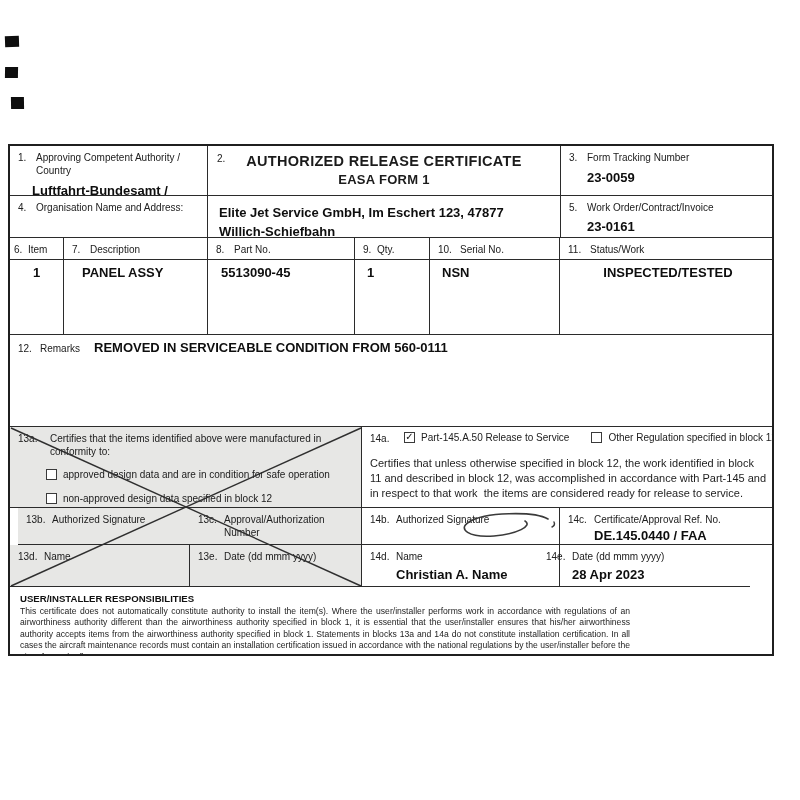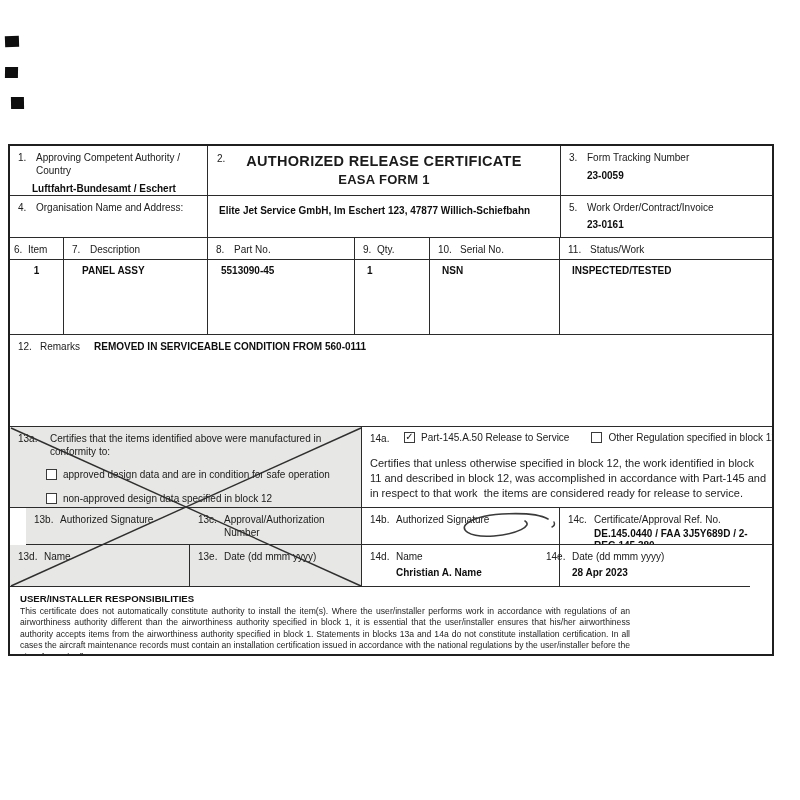--- a/index.html
+++ b/index.html
@@ -8,21 +8,21 @@
   .edge-mark{position:absolute;background:#0e0e0e;}
   .form{position:absolute;left:8px;top:144px;width:762px;height:508px;
         border:2px solid #1f1f1f;background:#ffffff;}
   .cell{position:absolute;box-sizing:border-box;border-right:1px solid #2b2b2b;
         border-bottom:1px solid #2b2b2b;padding:5px 8px;overflow:hidden;}
   .noR{border-right:none;} .noB{border-bottom:none;}
   .gray{background:#e7e7e5;}
   .lbl{display:flex;font-size:10px;line-height:1.3;color:#202020;}
   .lbl .no{flex:0 0 auto;}
   .w18{min-width:18px;} .w22{min-width:22px;} .w26{min-width:26px;} .w32{min-width:32px;}
-  .val{font-weight:700;font-size:10px;color:#0e0e0e;line-height:1.25;}
+  .val{font-weight:700;font-size:13px;color:#0e0e0e;line-height:1.25;}
   .t1{text-align:center;font-weight:700;font-size:14.5px;letter-spacing:.3px;margin-top:2px;}
   .t2{text-align:center;font-weight:700;font-size:13px;letter-spacing:.3px;margin-top:3px;}
   .cb{display:inline-flex;align-items:center;gap:6px;white-space:nowrap;}
   .box{flex:0 0 auto;width:11px;height:11px;border:1.5px solid #3a3a3a;box-sizing:border-box;
        background:#fff;font-size:10px;font-weight:700;line-height:8px;text-align:center;color:#101010;}
   .cbl{font-size:10px;color:#202020;}
   .para{font-size:11px;line-height:1.38;color:#1d1d1d;white-space:pre-wrap;}
   .ft-title{font-size:9.6px;font-weight:700;color:#111;}
   .ft-text{font-size:8.6px;line-height:1.33;text-align:justify;color:#1d1d1d;margin-top:2px;}
   svg.overlay{position:absolute;pointer-events:none;}
@@ -122,21 +122,21 @@
     </div>
     <div class="cell" style="left:198px;top:114px;width:147px;height:75px;padding-left:13px;">
       <div class="val">5513090-45</div>
     </div>
     <div class="cell" style="left:345px;top:114px;width:75px;height:75px;padding-left:12px;">
       <div class="val">1</div>
     </div>
     <div class="cell" style="left:420px;top:114px;width:130px;height:75px;padding-left:12px;">
       <div class="val">NSN</div>
     </div>
-    <div class="cell noR" style="left:550px;top:114px;width:212px;height:75px;padding-left:12px;">
+    <div class="cell noR" style="left:550px;top:114px;width:212px;height:75px;padding-left:12px;text-align:center;">
       <div class="val">INSPECTED/TESTED</div>
     </div>
 
     <div class="cell noR" style="left:0;top:189px;width:762px;height:92px;">
       <div style="display:flex;align-items:baseline;">
         <div class="lbl">
             <span class="no w22">12.</span>
             <span>Remarks</span>
           </div>
         <div class="val" style="margin-left:14px;">REMOVED IN SERVICEABLE CONDITION FROM 560-0111</div>
@@ -167,21 +167,21 @@
           <span class="cbl">Part-145.A.50 Release to Service</span>
         </span>
         <span class="cb" style="margin-left:22px;">
           <span class="box"></span>
           <span class="cbl">Other Regulation specified in block 12</span>
         </span>
       </div>
       <div class="para" style="margin-top:11px;width:398px;">Certifies that unless otherwise specified in block 12, the work identified in block 11 and described in block 12, was accomplished in accordance with Part-145 and in respect to that work  the items are considered ready for release to service.</div>
     </div>
 
-    <div class="cell gray" style="left:16px;top:362px;width:180px;height:37px;">
+    <div class="cell gray" style="left:8px;top:362px;width:180px;height:37px;">
       <div class="lbl">
           <span class="no w26">13b.</span>
           <span>Authorized Signature</span>
         </div>
     </div>
     <div class="cell gray" style="left:180px;top:362px;width:172px;height:37px;">
       <div class="lbl">
           <span class="no w26">13c.</span>
           <span>Approval/Authorization Number</span>
         </div>

